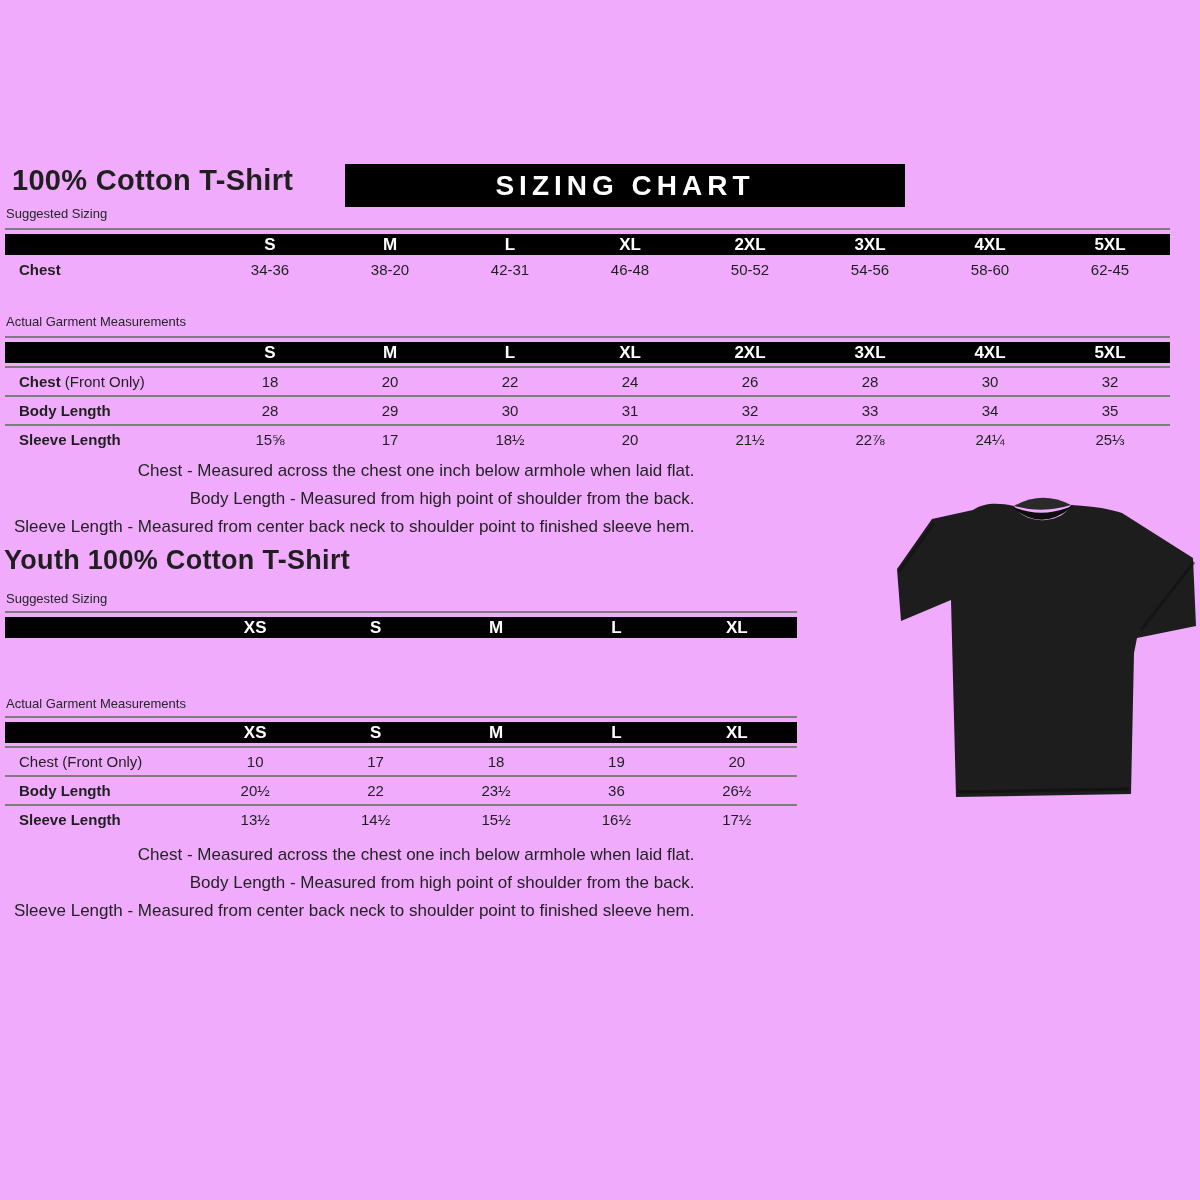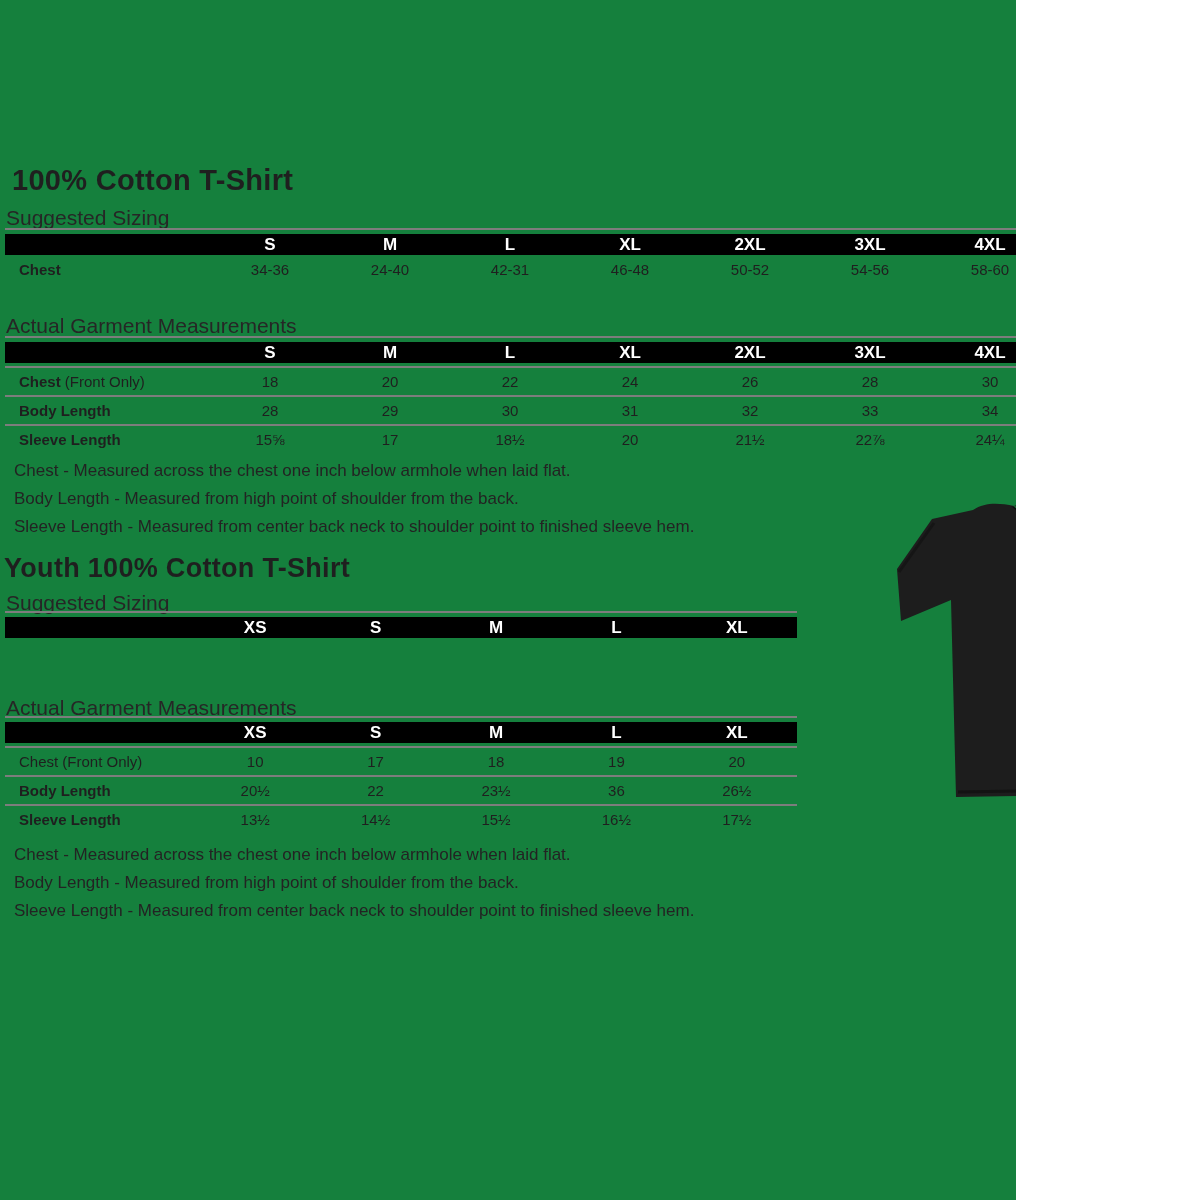--- a/index.html
+++ b/index.html
@@ -5,73 +5,74 @@
   :root{
     --ink:#1f1f1f;
     --bar:#000000;
     --bar-text:#ffffff;
     --line:#7d7d7d;
     --tee:#1d1d1d;
   }
   *{margin:0;padding:0;box-sizing:border-box;}
   html,body{background:#ffffff;}
   .page{
-    position:relative;width:1016px;height:1200px;background:#15803d;overflow:hidden;
+    position:relative;width:1200px;height:1200px;background:#f0abfc;overflow:hidden;
     font-family:"Liberation Sans","DejaVu Sans",sans-serif;color:var(--ink);
   }
   .h1{position:absolute;left:12px;top:164px;font-size:29px;font-weight:700;letter-spacing:.3px;}
-  .h2{position:absolute;left:4px;top:545px;font-size:27px;font-weight:700;letter-spacing:.3px;margin-top:8px;}
+  .h2{position:absolute;left:4px;top:545px;font-size:27px;font-weight:700;letter-spacing:.3px;}
   .banner{
     position:absolute;left:345px;top:164px;width:560px;height:43px;background:var(--bar);
     color:var(--bar-text);display:flex;align-items:center;justify-content:center;
     font-size:28px;font-weight:700;letter-spacing:5px;
   }
-  .sublabel{position:absolute;left:6px;font-size:21px;color:#262626;}
+  .sublabel{position:absolute;left:6px;font-size:13px;color:#262626;}
   .table{position:absolute;left:5px;border-top:2px solid var(--line);padding-top:4px;}
   .table.adult-t{width:1165px;}
   .table.youth-t{width:792px;}
   .thead{display:grid;background:var(--bar);height:21px;align-items:center;}
   .trow{display:grid;height:29px;align-items:center;}
   .adult-t .thead,.adult-t .trow{grid-template-columns:205px repeat(8,1fr);}
   .youth-t .thead,.youth-t .trow{grid-template-columns:190px repeat(5,1fr);}
   .hcell{color:var(--bar-text);font-weight:700;font-size:17px;text-align:center;line-height:21px;}
   .cell{font-size:15px;text-align:center;color:var(--ink);}
   .cell.label{text-align:left;padding-left:14px;font-weight:700;}
   .cell.label.reg-label{font-weight:400;}
   .cell.label .reg{font-weight:400;}
   .lined .thead{margin-bottom:3px;}
   .lined .trow{border-top:2px solid var(--line);}
   .notes{position:absolute;left:14px;}
-  .notes .note{font-size:17px;line-height:28px;color:#232323;}
+  .notes .note{font-size:17px;line-height:28px;color:#232323;text-align:right;}
   .tee{position:absolute;left:885px;top:478px;width:312px;height:330px;}
 </style>
 </head>
 <body>
 
 <div class="page">
 
   <div class="h1">100% Cotton T-Shirt</div>
+  <div class="banner">SIZING CHART</div>
 
   <div class="sublabel" style="top:206px">Suggested Sizing</div>
   <div class="table adult-t" style="top:228px">
       <div class="thead">
         <div class="hcell"></div>
         <div class="hcell">S</div>
         <div class="hcell">M</div>
         <div class="hcell">L</div>
         <div class="hcell">XL</div>
         <div class="hcell">2XL</div>
         <div class="hcell">3XL</div>
         <div class="hcell">4XL</div>
         <div class="hcell">5XL</div>
       </div>
       <div class="trow">
         <div class="cell label">Chest</div>
         <div class="cell">34-36</div>
-        <div class="cell">24-40</div>
+        <div class="cell">38-20</div>
         <div class="cell">42-31</div>
         <div class="cell">46-48</div>
         <div class="cell">50-52</div>
         <div class="cell">54-56</div>
         <div class="cell">58-60</div>
         <div class="cell">62-45</div>
       </div>
     </div>
 
   <div class="sublabel" style="top:314px">Actual Garment Measurements</div>

